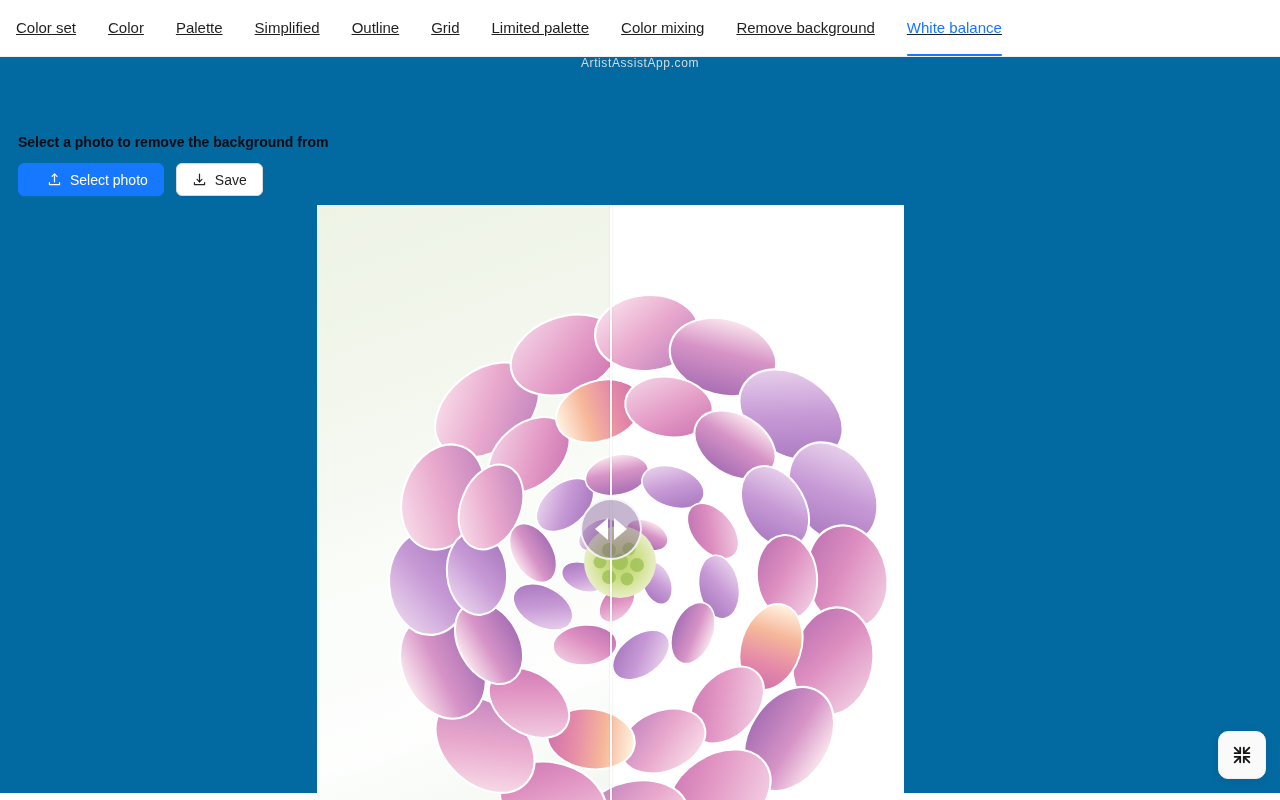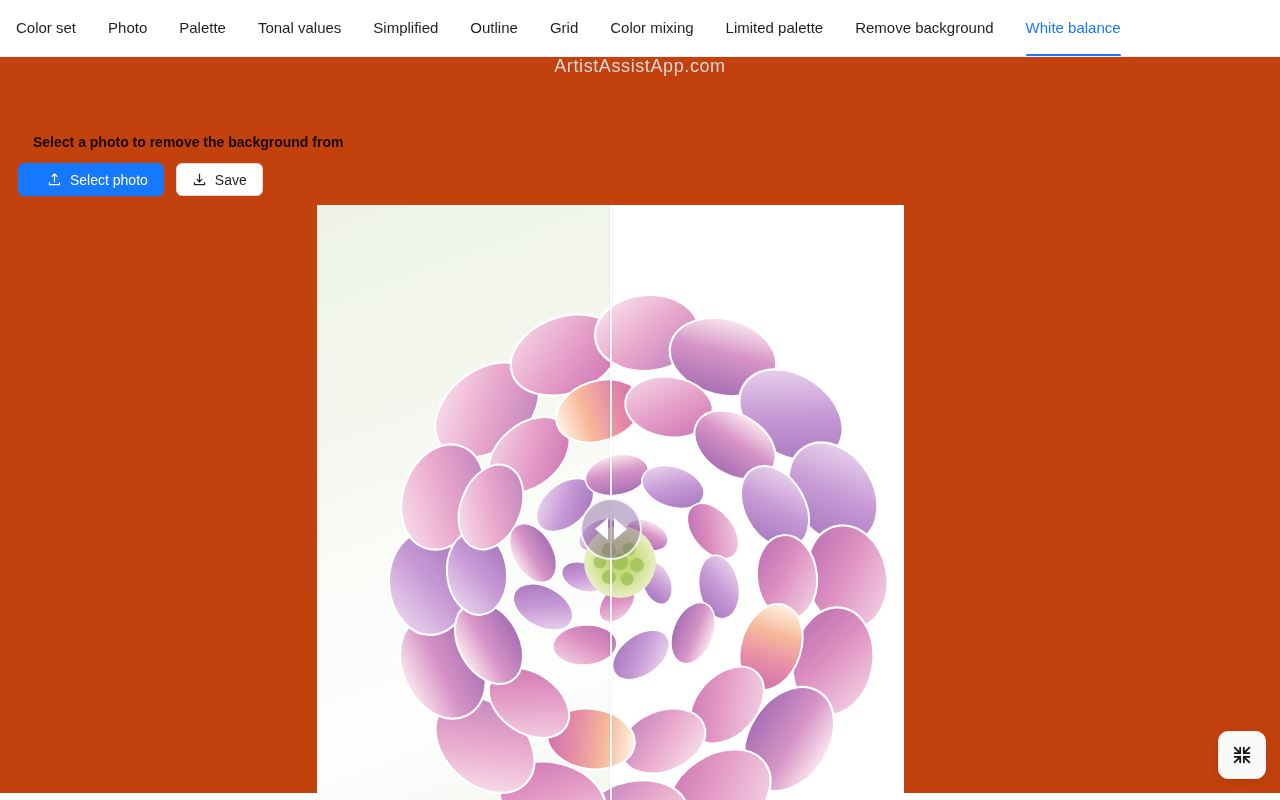--- a/index.html
+++ b/index.html
@@ -5,21 +5,21 @@
   * { box-sizing: border-box; }
   html, body {
     margin: 0; padding: 0;
     width: 1280px; height: 800px;
     overflow: hidden;
     background: #ffffff;
     font-family: "Liberation Sans", sans-serif;
     color: rgba(0,0,0,0.88);
   }
 
-  #app { position: relative; width: 1280px; height: 793px; background:#c2410c; }
+  #app { position: relative; width: 1280px; height: 793px; background:#0369a1;text-decoration:underline; }
 
   
   .tabbar {
     position: relative;
     height: 57px;
     width: 100%;
     display: flex;
     align-items: center;
     padding: 0 0 0 0;
     border-bottom: 1px solid #f0f0f0;
@@ -50,38 +50,37 @@
   }
   .tab-ink { display: none; }
   .tab.active .tab-ink { display: block; }
 
   
   .watermark {
     position: absolute;
     top: 56px;
     left: 0; right: 0;
     text-align: center;
-    font-size: 18px;
+    font-size: 12px;
     letter-spacing: 0.6px;
     color: #d9d9d9;
     pointer-events: none;
     user-select: none;
     font-family: "Liberation Sans", sans-serif;
   }
 
   
   .content { position: relative; padding: 0; }
   .heading {
     position: absolute;
     left: 18px;
     top: 77px;
     font-size: 14px;
     font-weight: bold;
     color: rgba(0,0,0,0.88);
-    margin-left: 15px;
   }
 
   .actions {
     position: absolute;
     left: 18px;
     top: 106px;
     display: flex;
     gap: 12px;
     align-items: center;
   }
@@ -192,42 +191,39 @@
 </head>
 <body>
 
 <div id="app">
 
   <div class="tabbar" id="tabbar">
       <div class="tab">
         <span>Color set</span>
       </div>
       <div class="tab">
-        <span>Photo</span>
+        <span>Color</span>
       </div>
       <div class="tab">
         <span>Palette</span>
       </div>
       <div class="tab">
-        <span>Tonal values</span>
-      </div>
-      <div class="tab">
         <span>Simplified</span>
       </div>
       <div class="tab">
         <span>Outline</span>
       </div>
       <div class="tab">
         <span>Grid</span>
       </div>
       <div class="tab">
+        <span>Limited palette</span>
+      </div>
+      <div class="tab">
         <span>Color mixing</span>
-      </div>
-      <div class="tab">
-        <span>Limited palette</span>
       </div>
       <div class="tab">
         <span>Remove background</span>
       </div>
       <div class="tab active" style="color: rgb(22, 119, 255);">
         <span>White balance</span>
         <span class="tab-ink" style="background: rgb(22, 119, 255);"></span>
       </div>
     </div>
 

